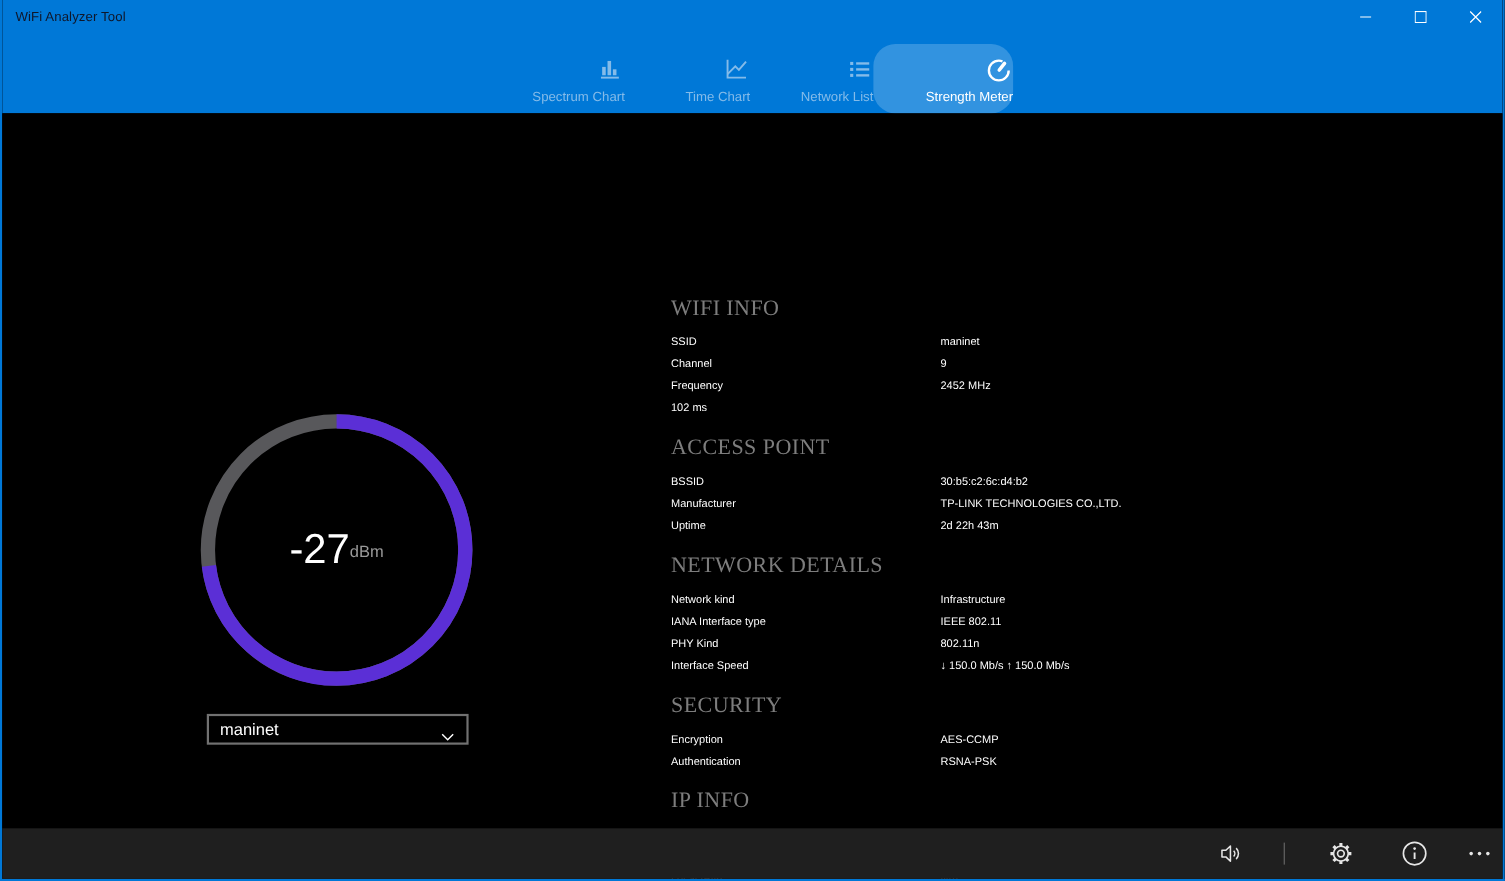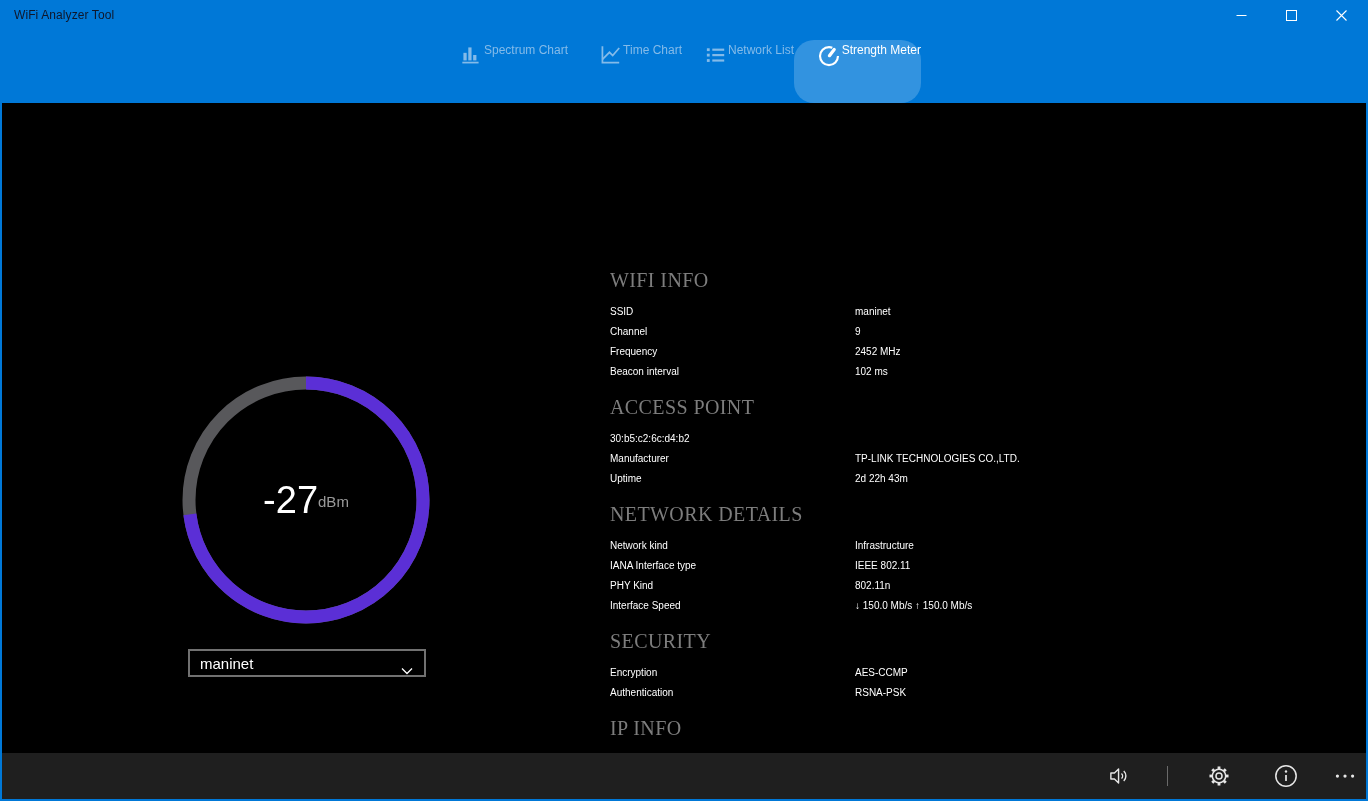--- a/index.html
+++ b/index.html
@@ -33,21 +33,21 @@
     display: flex; align-items: center; justify-content: center;
     color: #fff; background: transparent; border: none; cursor: pointer;
   }
 
   
   .tabs {
     position: absolute; left: 448px; top: 40px; height: 63px;
     display: flex;
   }
   .tab {
-    display: flex; flex-direction: row; align-items: flex-start;
+    display: flex; flex-direction: column; align-items: flex-end;
     justify-content: flex-end; padding-bottom: 8px;
     color: var(--tab_inactive_fg, #84bbe9);
     cursor: pointer;
   }
   .tab .tab-icon { height: 30px; display: flex; align-items: center; }
   .tab .tab-label { font-size: 12px; margin-top: 3px; white-space: nowrap; }
   .tab.selected { background: var(--tab_selected_bg, #3293e0); color: #fff; }
   .tab-sc { width: 118px; }
   .tab-tc { width: 114px; }
   .tab-nl { width: 112px; }
@@ -211,28 +211,28 @@
         </div>
         <div class="row">
           <span class="label">Channel</span>
           <span class="value">9</span>
         </div>
         <div class="row">
           <span class="label">Frequency</span>
           <span class="value">2452 MHz</span>
         </div>
         <div class="row">
-          <span class="label">Beacon interval</span>
           <span class="value">102 ms</span>
         </div>
       </div>
 
       <div class="section">
         <div class="section-title">ACCESS POINT</div>
         <div class="row">
+          <span class="label">BSSID</span>
           <span class="value">30:b5:c2:6c:d4:b2</span>
         </div>
         <div class="row">
           <span class="label">Manufacturer</span>
           <span class="value">TP-LINK TECHNOLOGIES CO.,LTD.</span>
         </div>
         <div class="row">
           <span class="label">Uptime</span>
           <span class="value">2d 22h 43m</span>
         </div>

